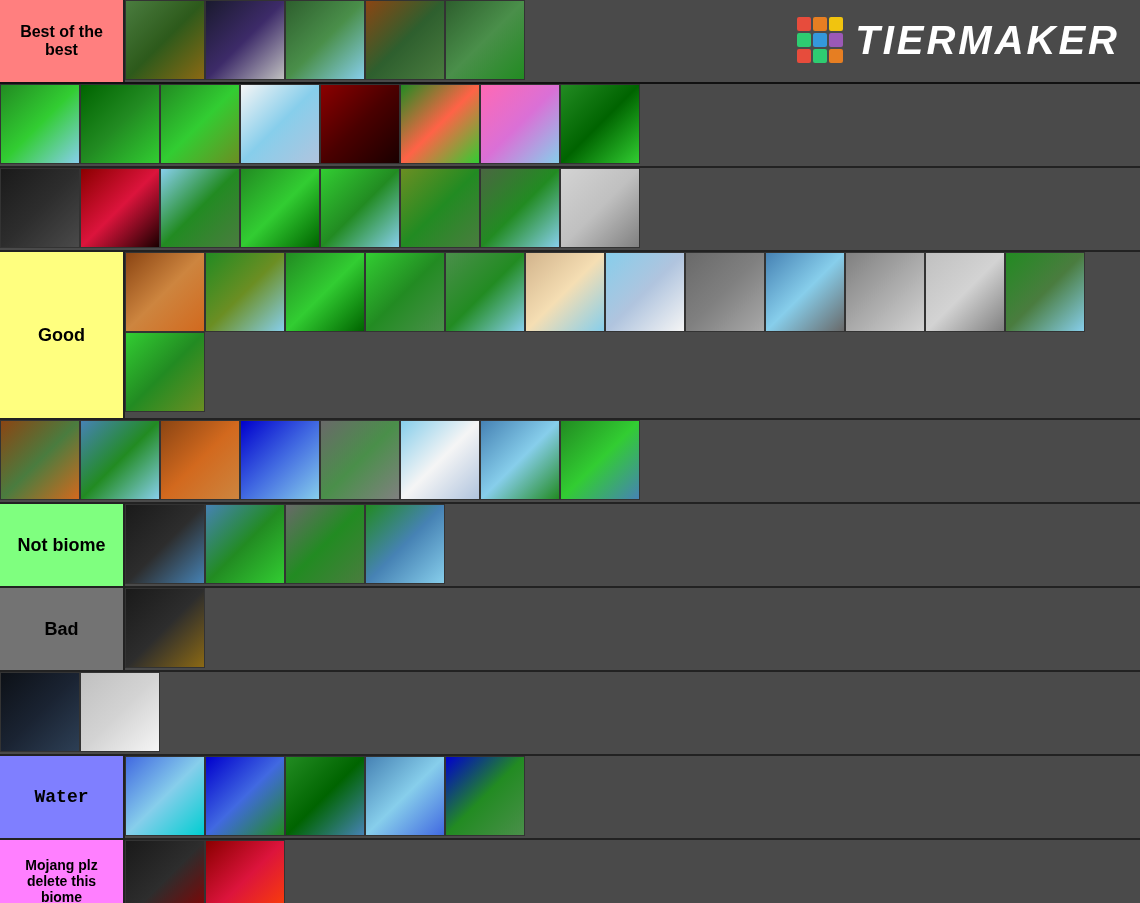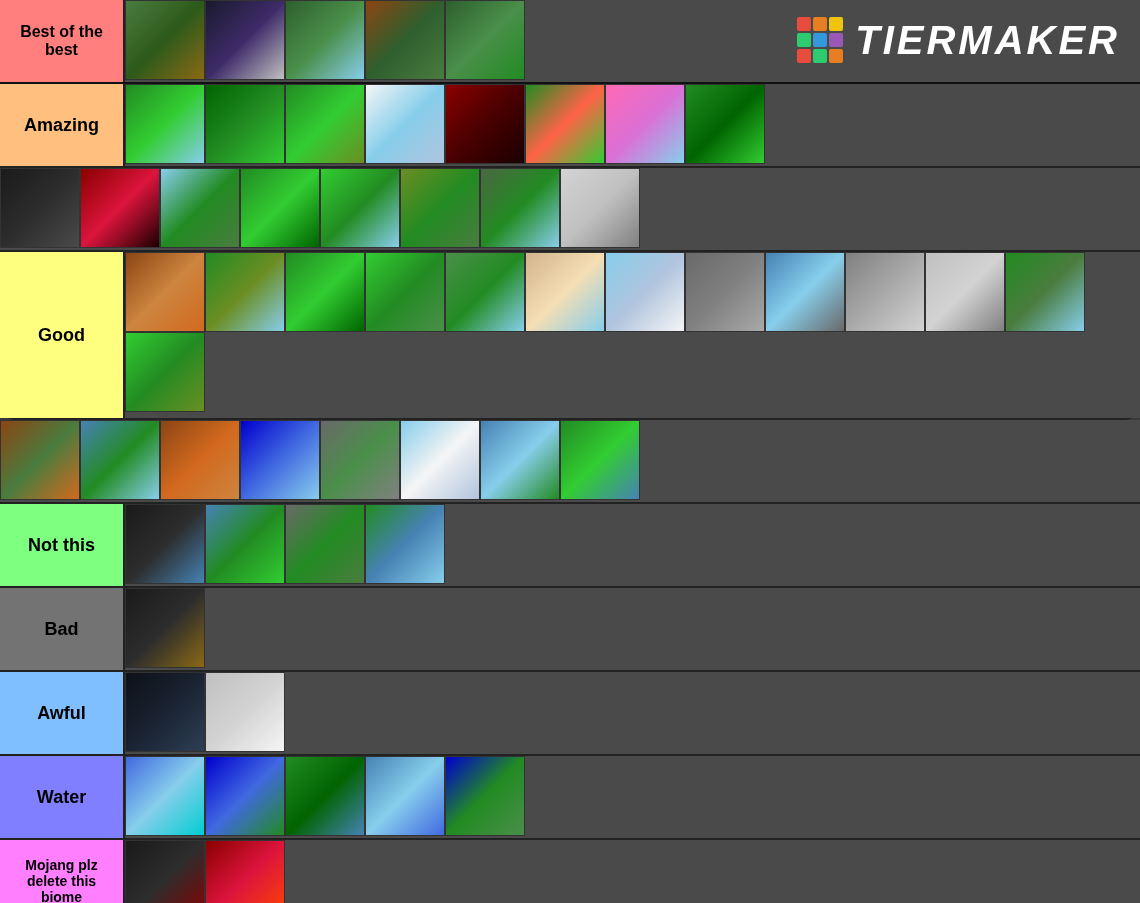--- a/index.html
+++ b/index.html
@@ -54,21 +54,21 @@
     }
     
     .row-best { background: #ff7f7f; }
     .row-amazing { background: #ffbf7f; }
     .row-great { background: #ffdf7f; }
     .row-good { background: #ffff7f; }
     .row-alright { background: #bfff7f; }
     .row-notgood { background: #7fff7f; }
     .row-bad { background: #737373; }
     .row-awful { background: #7fbfff; }
-    .row-water { background: #7f7fff; }
+    .row-water { background: #7f7fff; font-family: Liberation Mono, monospace; }
     .row-mojang { background: #ff7fff; }
     .logo-grid {
       display: grid;
       grid-template-columns: repeat(3, 14px);
       grid-template-rows: repeat(3, 14px);
       gap: 2px;
     }
     .logo-cell {
       width: 14px;
       height: 14px;
@@ -190,21 +190,20 @@
         <div class="logo-cell" style="background:#e74c3c;"></div>
         <div class="logo-cell" style="background:#2ecc71;"></div>
         <div class="logo-cell" style="background:#e67e22;"></div>
       </div>
       <div style="font-size:40px;font-weight:900;color:#fff;letter-spacing:3px;font-style:italic;text-transform:uppercase;font-family:Arial Black,Arial,sans-serif;">TiERMAKER</div>
     </div>
   </div>
 </div>
 
 <div class="tier-row">
-  <div class="tier-label row-amazing">Amazing</div>
   <div class="tier-items">
     <div class="tier-item">
         <div class="img-placeholder img-amazing-1"></div>
       </div>
     <div class="tier-item">
         <div class="img-placeholder img-amazing-2"></div>
       </div>
     <div class="tier-item">
         <div class="img-placeholder img-amazing-3"></div>
       </div>
@@ -248,21 +247,21 @@
       </div>
     <div class="tier-item">
         <div class="img-placeholder img-great-7"></div>
       </div>
     <div class="tier-item">
         <div class="img-placeholder img-great-8"></div>
       </div>
   </div>
 </div>
 
-<div class="tier-row" style="min-height: 168px; border-radius: 15px;">
+<div class="tier-row" style="min-height: 168px;">
   <div class="tier-label row-good">Good</div>
   <div class="tier-items">
     <div class="tier-item">
         <div class="img-placeholder img-good-1"></div>
       </div>
     <div class="tier-item">
         <div class="img-placeholder img-good-2"></div>
       </div>
     <div class="tier-item">
         <div class="img-placeholder img-good-3"></div>
@@ -323,21 +322,21 @@
     <div class="tier-item">
         <div class="img-placeholder img-alright-7"></div>
       </div>
     <div class="tier-item">
         <div class="img-placeholder img-alright-8"></div>
       </div>
   </div>
 </div>
 
 <div class="tier-row">
-  <div class="tier-label row-notgood">Not this</div>
+  <div class="tier-label row-notgood">Not biome</div>
   <div class="tier-items">
     <div class="tier-item">
         <div class="img-placeholder img-notgood-1"></div>
       </div>
     <div class="tier-item">
         <div class="img-placeholder img-notgood-2"></div>
       </div>
     <div class="tier-item">
         <div class="img-placeholder img-notgood-3"></div>
       </div>
@@ -350,21 +349,20 @@
 <div class="tier-row">
   <div class="tier-label row-bad">Bad</div>
   <div class="tier-items">
     <div class="tier-item">
         <div class="img-placeholder img-bad-1"></div>
       </div>
   </div>
 </div>
 
 <div class="tier-row">
-  <div class="tier-label row-awful">Awful</div>
   <div class="tier-items">
     <div class="tier-item">
         <div class="img-placeholder img-awful-1"></div>
       </div>
     <div class="tier-item">
         <div class="img-placeholder img-awful-2"></div>
       </div>
   </div>
 </div>
 

